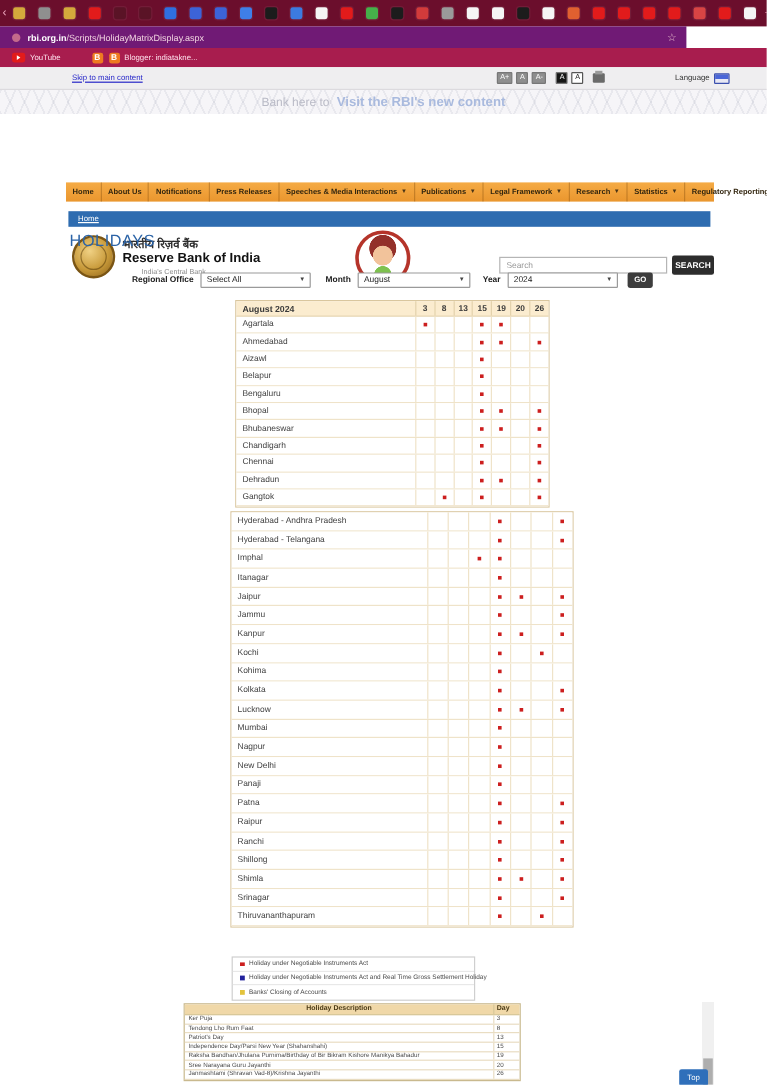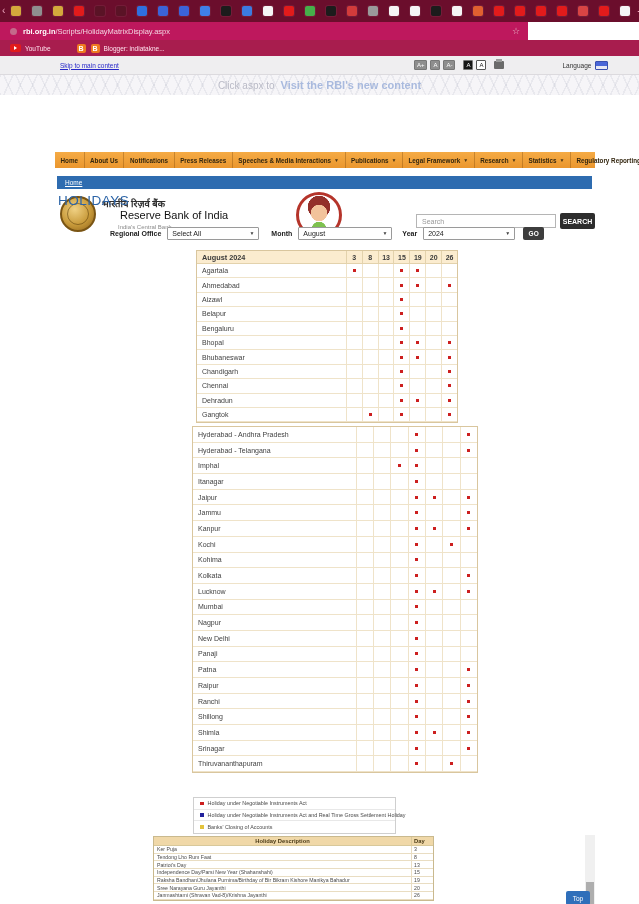--- a/index.html
+++ b/index.html
@@ -5,21 +5,21 @@
   * { margin:0; padding:0; box-sizing:border-box; }
   html,body { width:639px; height:904px; overflow:hidden; background:#fff;
     font-family:"Liberation Sans", sans-serif; position:relative; }
   .abs { position:absolute; }
 
   
   .tabbar { left:0; top:0; width:639px; height:22px; background:#6b0e2c; display:flex; align-items:center; padding-left:2px; }
   .tab-back { color:#f0a9c0; font-size:10px; width:8px; line-height:22px; }
   .favtab { width:10px; height:10px; border-radius:2px; margin:0 5.5px; flex:0 0 auto; box-shadow:0 0 0 1px rgba(255,255,255,.06); }
   .newtab { color:#f0a9c0; font-size:11px; margin-left:2px; }
-  .urlbar { left:0; top:22px; width:528px; height:18px; background:#be185d; display:flex; align-items:center; }
+  .urlbar { left:0; top:22px; width:572px; height:18px; background:#701a75; display:flex; align-items:center; }
   .siteinfo-dot { width:7px; height:7px; border-radius:50%; background:#c46a8b; margin:0 6px 0 10px; }
   .urltext { font-size:7.5px; color:#f2d4e0; }
   .urltext b { color:#ffffff; font-weight:bold; }
   .star { margin-left:auto; margin-right:8px; color:#e8bccb; font-size:9px; }
   .bookmarksbar { left:0; top:40px; width:639px; height:16px; background:#a81d4e; display:flex; align-items:center; }
   .bm { display:flex; align-items:center; margin-left:10px; }
   .bm-label { color:#ffe3ee; font-size:6.5px; margin-left:4px; }
   .yt-ic { width:11px; height:8px; background:#e21b1b; border-radius:2px; position:relative; }
   .yt-ic::after { content:""; position:absolute; left:4px; top:2px; border-left:3px solid #fff; border-top:2px solid transparent; border-bottom:2px solid transparent; }
   .bg-ic { width:9px; height:9px; background:#ee7a20; border-radius:2px; color:#fff; font-size:7px; font-weight:bold; text-align:center; line-height:9px; }
@@ -47,21 +47,21 @@
   .banner-prefix { font-size:10px; color:#b9bac6; margin-right:6px; }
   .banner-link { font-size:11px; color:#a9bade; font-weight:bold; }
 
   
   .siteheader { left:0; top:95px; width:639px; height:57px; background:#fff; }
   .seal { left:60px; top:101px; width:36px; height:36px; border-radius:50%;
     background:radial-gradient(circle at 40% 35%, #f0d184, #c89a3a 55%, #8d6118);
     border:2px solid #7a5514; }
   .seal::after { content:""; position:absolute; left:5px; top:5px; right:5px; bottom:5px; border:1px solid rgba(90,60,10,.55); border-radius:50%; }
   .hdr-hindi { left:102px; top:102px; font-size:9.5px; font-weight:bold; color:#2e2e2e; }
-  .hdr-title { left:120px; top:114px; font-size:11px; font-weight:normal; color:#111; }
+  .hdr-title { left:102px; top:114px; font-size:11px; font-weight:bold; color:#111; }
   .hdr-sub { left:118px; top:129px; font-size:6px; color:#8a8a8a; }
   .mascot { left:296px; top:97px; width:46px; height:46px; border-radius:50%; border:3px solid #b5342a;
     background:
       radial-gradient(circle at 50% 85%, #7ec14f 0 7px, transparent 7.5px),
       radial-gradient(circle at 50% 45%, #f2c39b 0 8px, transparent 8.5px),
       radial-gradient(circle at 50% 30%, #93302a 0 11px, transparent 11.5px),
       #fff; }
   .searchbox { left:416px; top:119px; width:140px; height:14px; border:1px solid #b5b5b5; background:#fff;
     font-size:7px; color:#999; padding-left:5px; display:flex; align-items:center; }
   .searchbtn { left:560px; top:118px; width:35px; height:16px; background:#2d2d2d; color:#fff;
@@ -201,21 +201,21 @@
     <span class="accbtn white">A</span>
     <span class="printer"></span>
   </span>
   <span class="lang-group">
     <span class="lang-label">Language</span>
     <span class="lang-ic"></span>
   </span>
 </div>
 
 <div class="abs banner">
-  <span class="banner-prefix">Click aspx to</span>
+  <span class="banner-prefix">Bank here to</span>
   <span class="banner-link">Visit the RBI's new content</span>
 </div>
 
 <div class="abs siteheader">
   <div class="abs seal"></div>
   <div class="abs hdr-hindi">भारतीय रिज़र्व बैंक</div>
   <div class="abs hdr-title">Reserve Bank of India</div>
   <div class="abs hdr-sub">India's Central Bank</div>
   <div class="abs mascot"></div>
   <div class="abs searchbox">Search</div>

